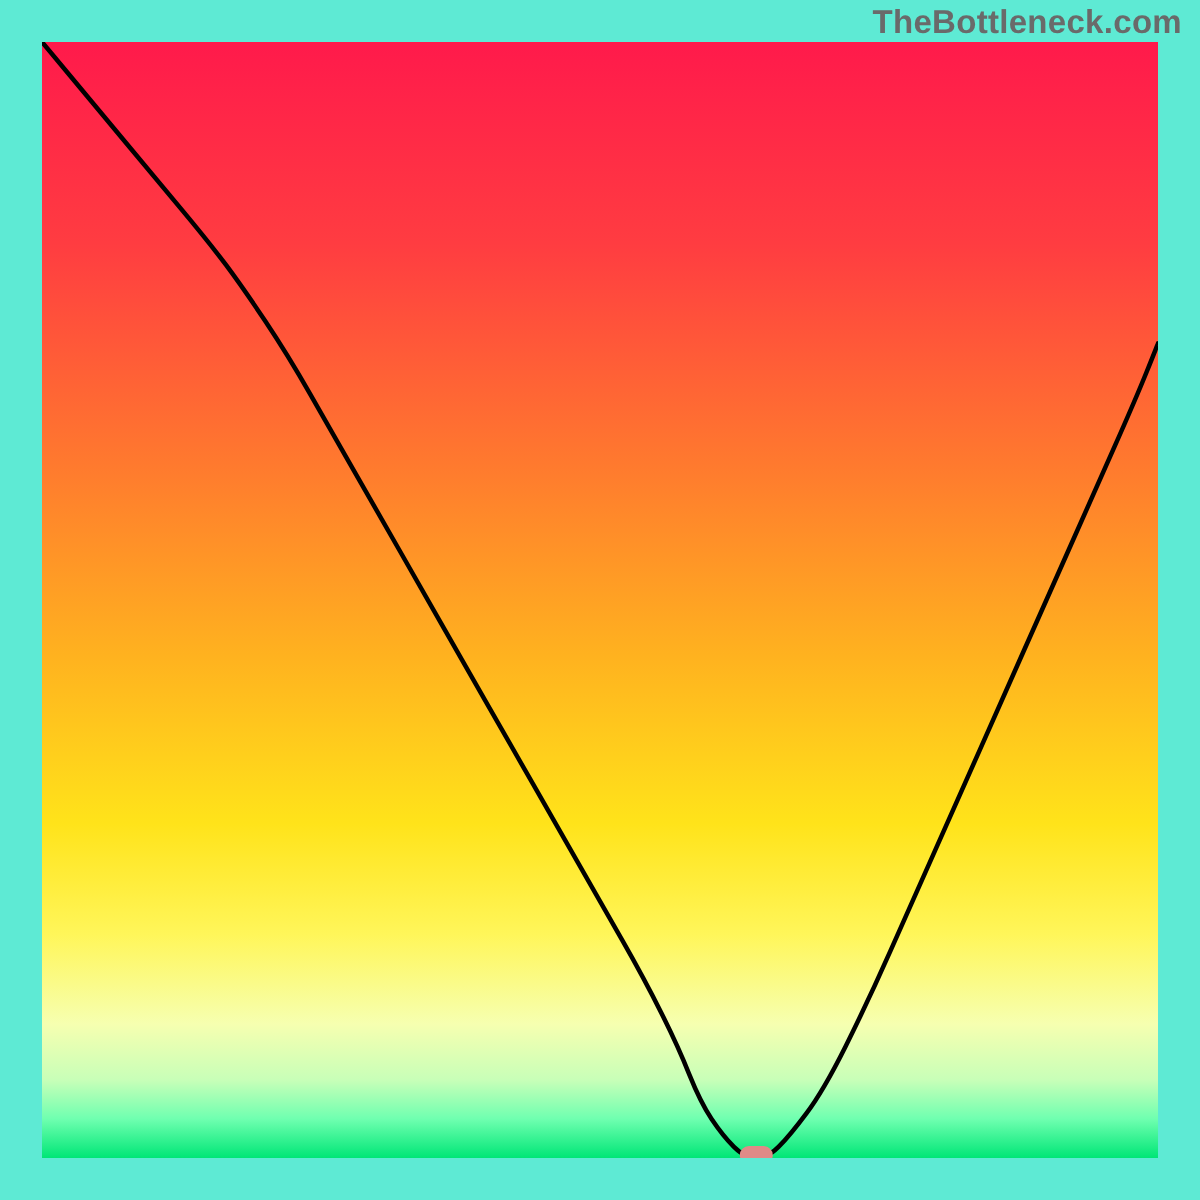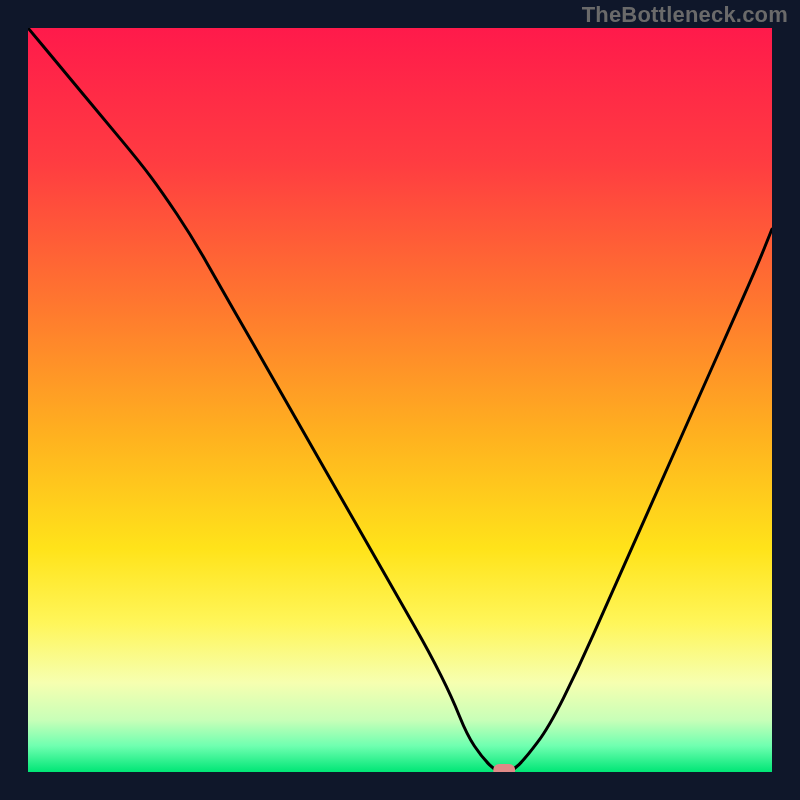--- a/index.html
+++ b/index.html
@@ -8,21 +8,21 @@
     width: 800px;
     height: 800px;
     background: #000;
     font-family: Arial, Helvetica, sans-serif;
     overflow: hidden;
   }
   .frame {
     position: relative;
     width: 800px;
     height: 800px;
-    background: #0f172a;
+    background: #5eead4;
   }
   .watermark {
     position: absolute;
     top: 2px;
     right: 12px;
     color: #6a6a6a;
     font-size: 22px;
     font-weight: 600;
     letter-spacing: 0.2px;
     z-index: 5;

